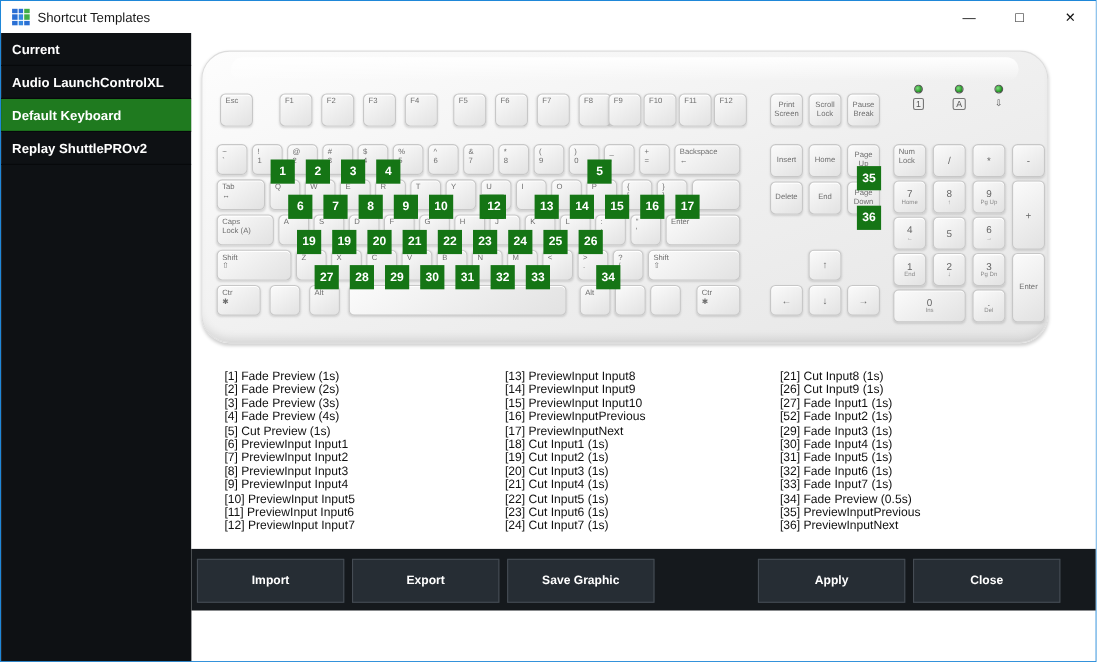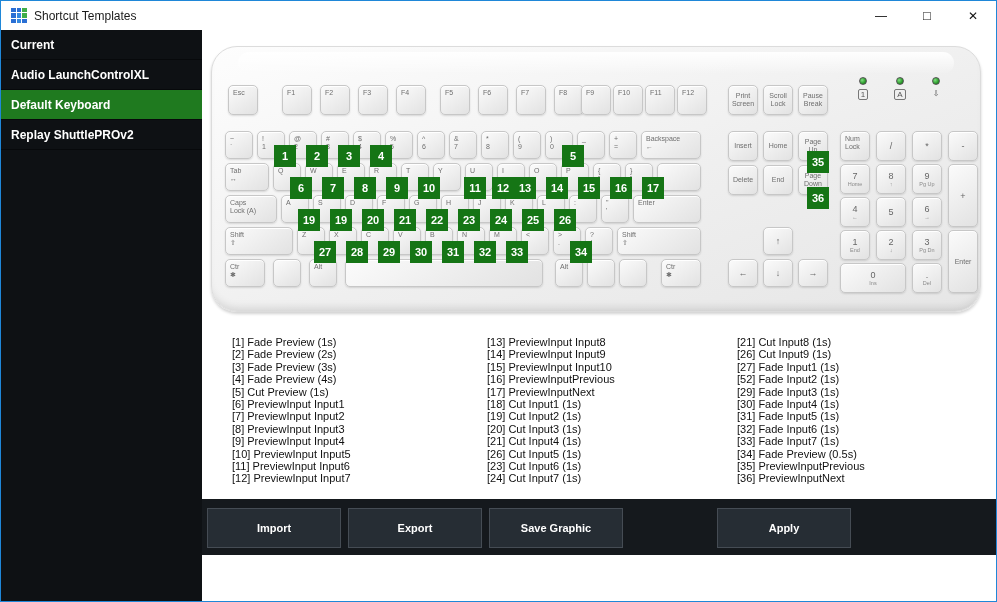--- a/index.html
+++ b/index.html
@@ -13,21 +13,21 @@
     grid-template-columns:repeat(3,1fr); grid-template-rows:repeat(3,1fr); gap:1px; }
   .app-icon span { display:block; }
   .title-text { font-size:12px; color:#1a1a1a; }
   .win-controls { position:absolute; right:0; top:0; height:29px; display:flex; }
   .win-btn { width:46px; height:29px; display:flex; align-items:center; justify-content:center;
     font-size:12px; color:#111; cursor:default; }
   .win-btn.max { font-size:13px; }
 
   
   .frame { display:flex; height:571px; }
-  .sidebar { width:201px; background:#0e1114; flex:none; }
+  .sidebar { width:173px; background:#0e1114; flex:none; }
   .side-item { height:30px; line-height:30px; padding-left:10px; color:#fff;
     font-size:12px; font-weight:bold; border-bottom:1px solid #07090b; }
   .side-item.selected { background:#1f7a1f; }
   .main { flex:1; position:relative; display:flex; flex-direction:column; }
 
   
   .toolbar { height:46px; background:#25292d; flex:none; position:relative; }
   .display-as-label { position:absolute; left:19px; top:15px; color:#fff; font-size:12px; font-weight:bold; }
   .combo { position:absolute; left:107px; top:12px; width:205px; height:22px; background:#e6e6e6;
     border:1px solid #8f8f8f; box-shadow: inset 0 1px 0 #fff; display:flex; align-items:center; }
@@ -464,21 +464,21 @@
             <div class="badge" style="left: 94px; top: 98px; background: rgb(21, 117, 21);">2</div>
             <div class="badge" style="left: 126px; top: 98px; background: rgb(21, 117, 21);">3</div>
             <div class="badge" style="left: 158px; top: 98px; background: rgb(21, 117, 21);">4</div>
             <div class="badge" style="left: 350px; top: 98px; background: rgb(21, 117, 21);">5</div>
             <div class="badge" style="left: 78px; top: 130px; background: rgb(21, 117, 21);">6</div>
             <div class="badge" style="left: 110px; top: 130px; background: rgb(21, 117, 21);">7</div>
             <div class="badge" style="left: 142px; top: 130px; background: rgb(21, 117, 21);">8</div>
             <div class="badge" style="left: 174px; top: 130px; background: rgb(21, 117, 21);">9</div>
             <div class="badge" style="left: 206px; top: 130px; background: rgb(21, 117, 21);">10</div>
             <div class="badge" style="left: 252px; top: 130px; background: rgb(21, 117, 21);">11</div>
-            <div class="badge" style="left: 280px; top: 130px; background: rgb(21, 117, 21);">12</div>
+            <div class="badge" style="left: 254px; top: 130px; background: rgb(21, 117, 21);">12</div>
             <div class="badge" style="left: 302px; top: 130px; background: rgb(21, 117, 21);">13</div>
             <div class="badge" style="left: 334px; top: 130px; background: rgb(21, 117, 21);">14</div>
             <div class="badge" style="left: 366px; top: 130px; background: rgb(21, 117, 21);">15</div>
             <div class="badge" style="left: 398px; top: 130px; background: rgb(21, 117, 21);">16</div>
             <div class="badge" style="left: 430px; top: 130px; background: rgb(21, 117, 21);">17</div>
             <div class="badge" style="left: 86px; top: 162px; background: rgb(21, 117, 21);">19</div>
             <div class="badge" style="left: 118px; top: 162px; background: rgb(21, 117, 21);">19</div>
             <div class="badge" style="left: 150px; top: 162px; background: rgb(21, 117, 21);">20</div>
             <div class="badge" style="left: 182px; top: 162px; background: rgb(21, 117, 21);">21</div>
             <div class="badge" style="left: 214px; top: 162px; background: rgb(21, 117, 21);">22</div>
@@ -526,21 +526,21 @@
         <div class="legend-col" style="left:285px">
             <div class="legend-item">[13] PreviewInput Input8</div>
             <div class="legend-item">[14] PreviewInput Input9</div>
             <div class="legend-item">[15] PreviewInput Input10</div>
             <div class="legend-item">[16] PreviewInputPrevious</div>
             <div class="legend-item">[17] PreviewInputNext</div>
             <div class="legend-item">[18] Cut Input1 (1s)</div>
             <div class="legend-item">[19] Cut Input2 (1s)</div>
             <div class="legend-item">[20] Cut Input3 (1s)</div>
             <div class="legend-item">[21] Cut Input4 (1s)</div>
-            <div class="legend-item">[26] Cut Input5 (1s)</div>
+            <div class="legend-item">[22] Cut Input5 (1s)</div>
             <div class="legend-item">[23] Cut Input6 (1s)</div>
             <div class="legend-item">[24] Cut Input7 (1s)</div>
           </div>
         <div class="legend-col" style="left:535px">
             <div class="legend-item">[21] Cut Input8 (1s)</div>
             <div class="legend-item">[26] Cut Input9 (1s)</div>
             <div class="legend-item">[27] Fade Input1 (1s)</div>
             <div class="legend-item">[52] Fade Input2 (1s)</div>
             <div class="legend-item">[29] Fade Input3 (1s)</div>
             <div class="legend-item">[30] Fade Input4 (1s)</div>
@@ -551,16 +551,17 @@
             <div class="legend-item">[35] PreviewInputPrevious</div>
             <div class="legend-item">[36] PreviewInputNext</div>
           </div>
       </div>
 
       <div class="footer">
         <div class="fbtn fbtn-1">Import</div>
         <div class="fbtn fbtn-2">Export</div>
         <div class="fbtn fbtn-3">Save Graphic</div>
         <div class="fbtn fbtn-4">Apply</div>
+        <div class="fbtn fbtn-5">Close</div>
       </div>
     </div>
   </div>
 </div>
 
 </body></html>

